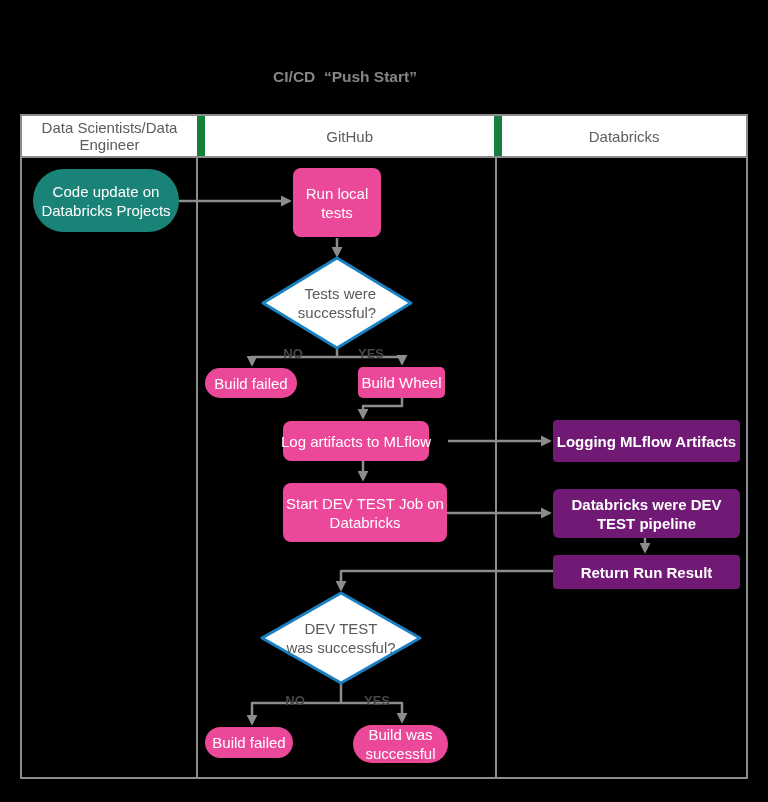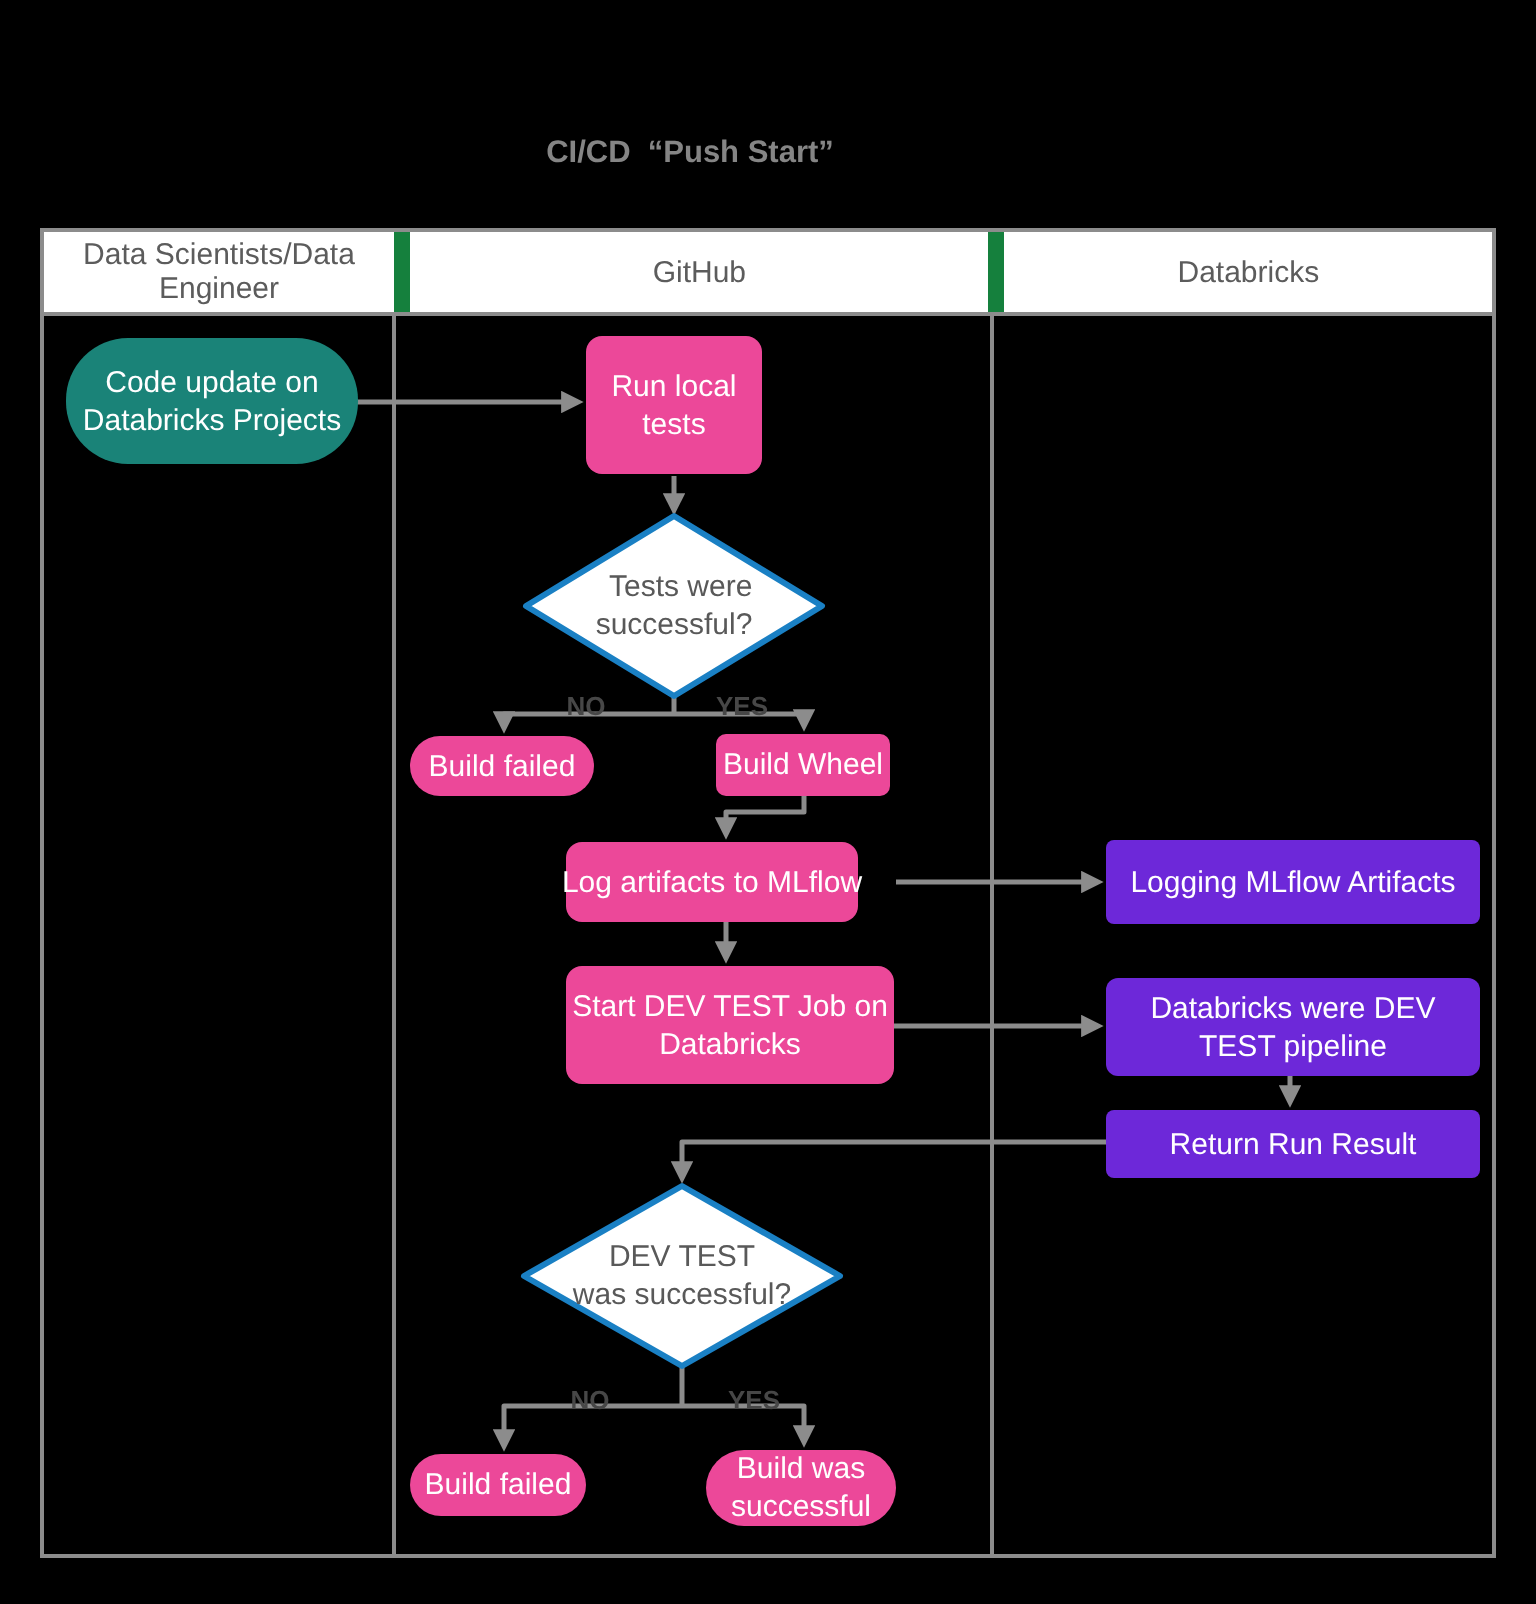--- a/index.html
+++ b/index.html
@@ -13,21 +13,21 @@
   .lane-header{background:#fff;color:#5c5c5c;font-size:15px;line-height:17px;text-align:center;
                display:flex;align-items:center;justify-content:center;box-sizing:border-box;}
   .lane-header + .lane-header{border-left:8px solid #15803d;}
   .lane-divider{position:absolute;top:42px;bottom:0;width:2px;background:#8c8c8c;}
   .edges{position:absolute;left:0;top:0;}
   .node{position:absolute;display:flex;align-items:center;justify-content:center;
         text-align:center;color:#fff;font-size:15px;line-height:19px;white-space:pre;
         box-sizing:border-box;}
   .blue{background:#ec4899;}
   .teal{background:#1a8378;text-align:center;}
-  .purple{background:#6d28d9;}
+  .purple{background:#701a75;font-weight:bold;}
   .decision-text{position:absolute;display:flex;align-items:center;justify-content:center;
         text-align:center;color:#595959;font-size:15px;line-height:19px;white-space:pre;}
   .edge-label{position:absolute;transform:translate(-50%,-50%);color:#474747;
         font-weight:bold;font-size:13px;}
 </style>
 </head>
 <body>
 
 <div class="canvas">
 

